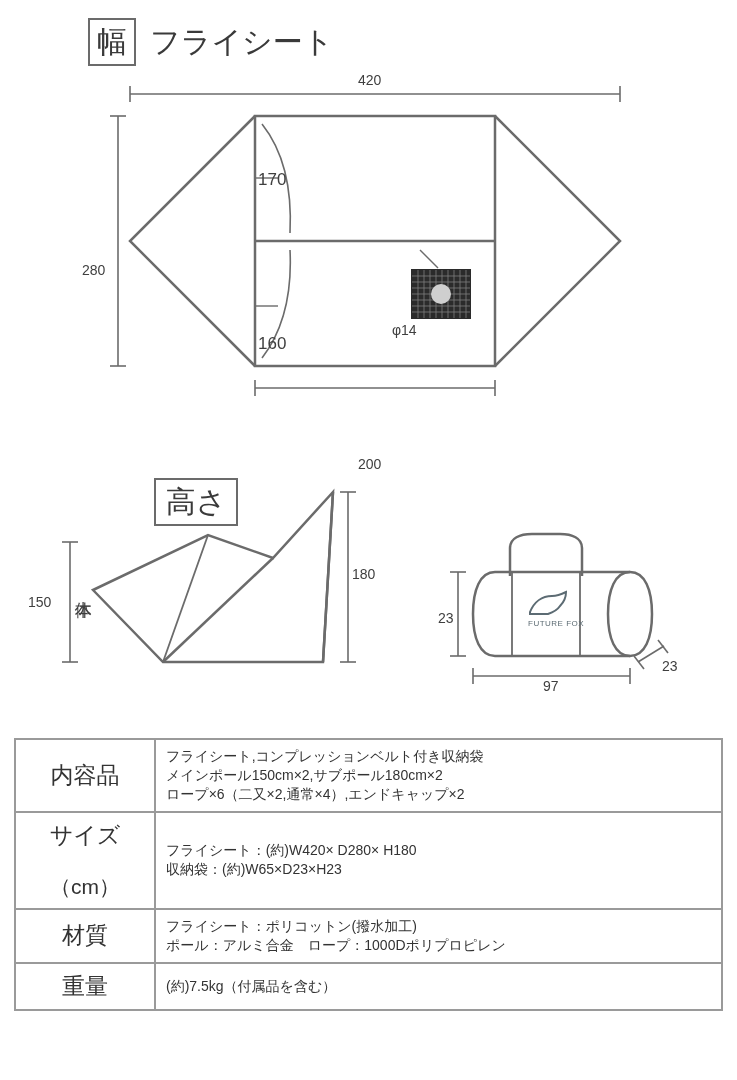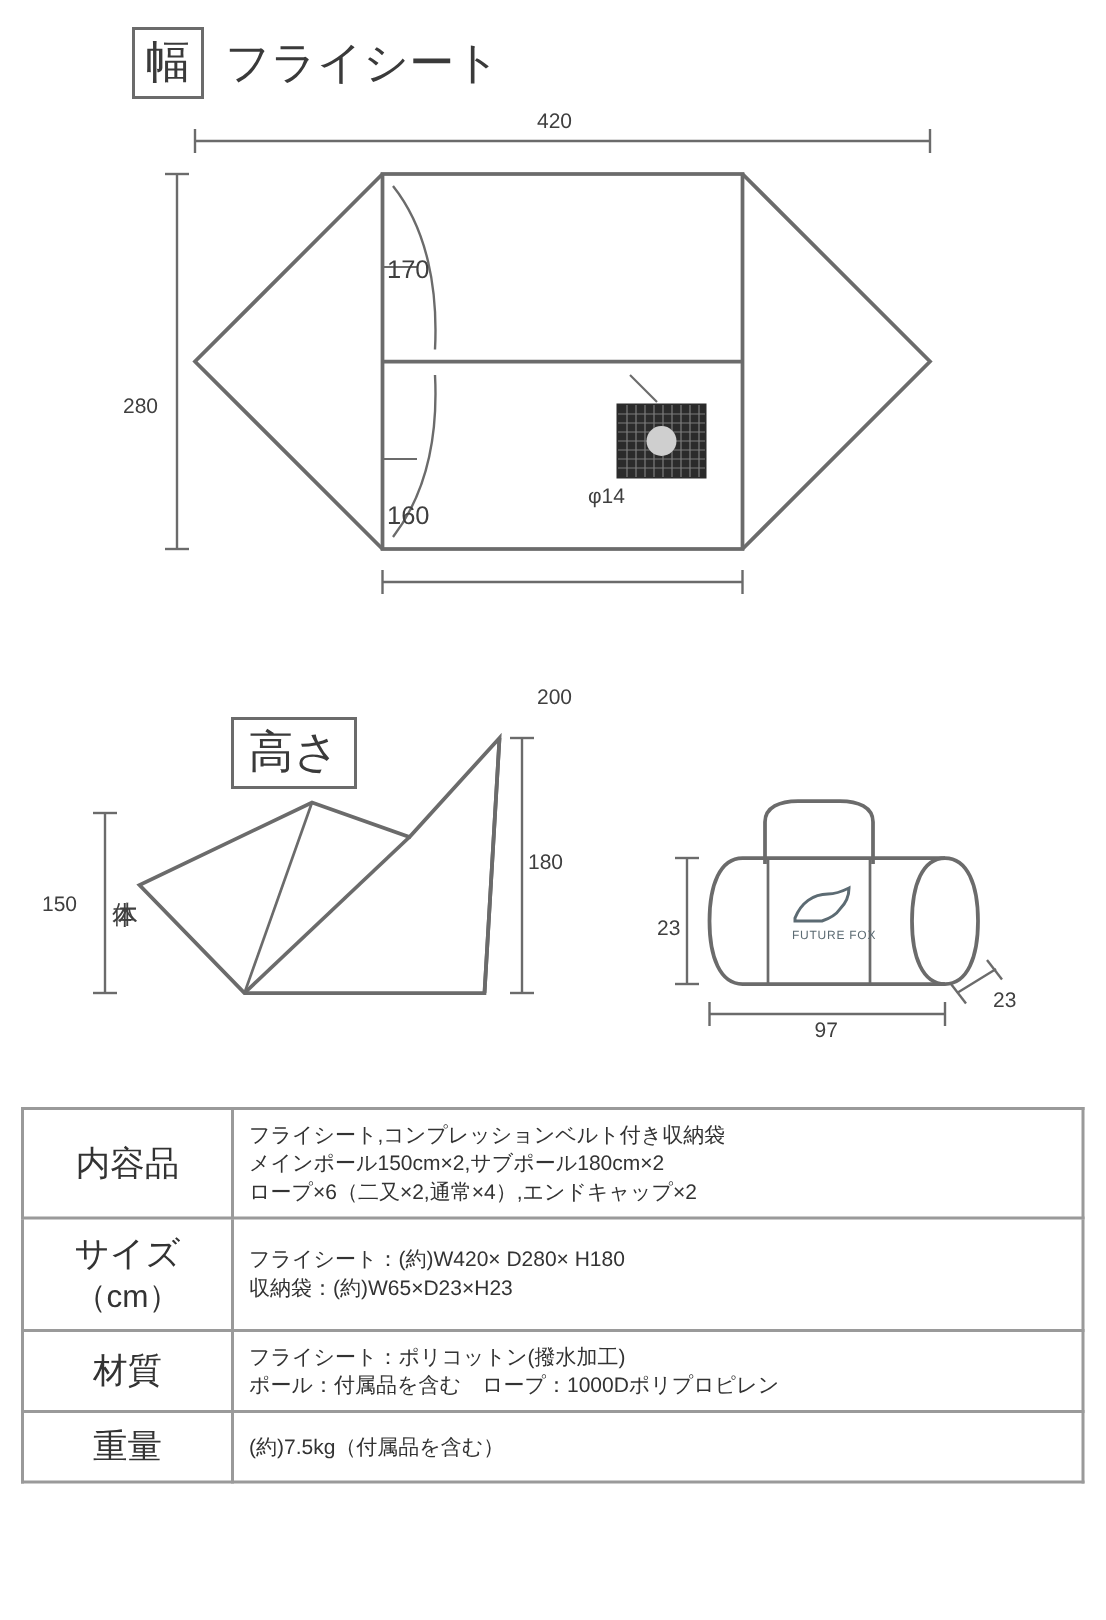--- a/index.html
+++ b/index.html
@@ -86,21 +86,21 @@
   .spec-table td.key {
     width: 118px;
     text-align: center;
     font-size: 23px;
     white-space: nowrap;
   }
   .spec-table td.val {
     font-size: 14px;
   }
   .spec-table .val div { white-space: nowrap; }
-  .key .key-sub { display:block; font-size: 21px; }
+  .key .key-sub { display:block; font-size: 21px; margin-top: 22px; }
 
   .logo-text {
     font-size: 8px;
     letter-spacing: 0.5px;
     fill: #5c6b73;
   }
 </style>
 </head>
 <body>
 
@@ -264,21 +264,21 @@
           <div>フライシート：(約)W420× D280× H180</div>
           <div>収納袋：(約)W65×D23×H23</div>
         </td>
       </tr>
       <tr>
         <td class="key">
           <span>材質</span>
         </td>
         <td class="val">
           <div>フライシート：ポリコットン(撥水加工)</div>
-          <div>ポール：付属品を含む　ロープ：1000Dポリプロピレン</div>
+          <div>ポール：アルミ合金　ロープ：1000Dポリプロピレン</div>
         </td>
       </tr>
       <tr>
         <td class="key">
           <span>重量</span>
         </td>
         <td class="val">
           <div>(約)7.5kg（付属品を含む）</div>
         </td>
       </tr>

